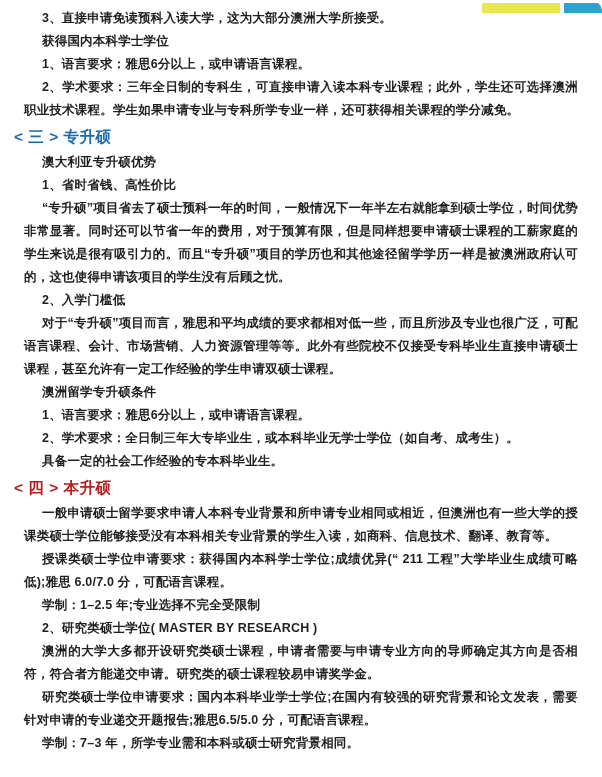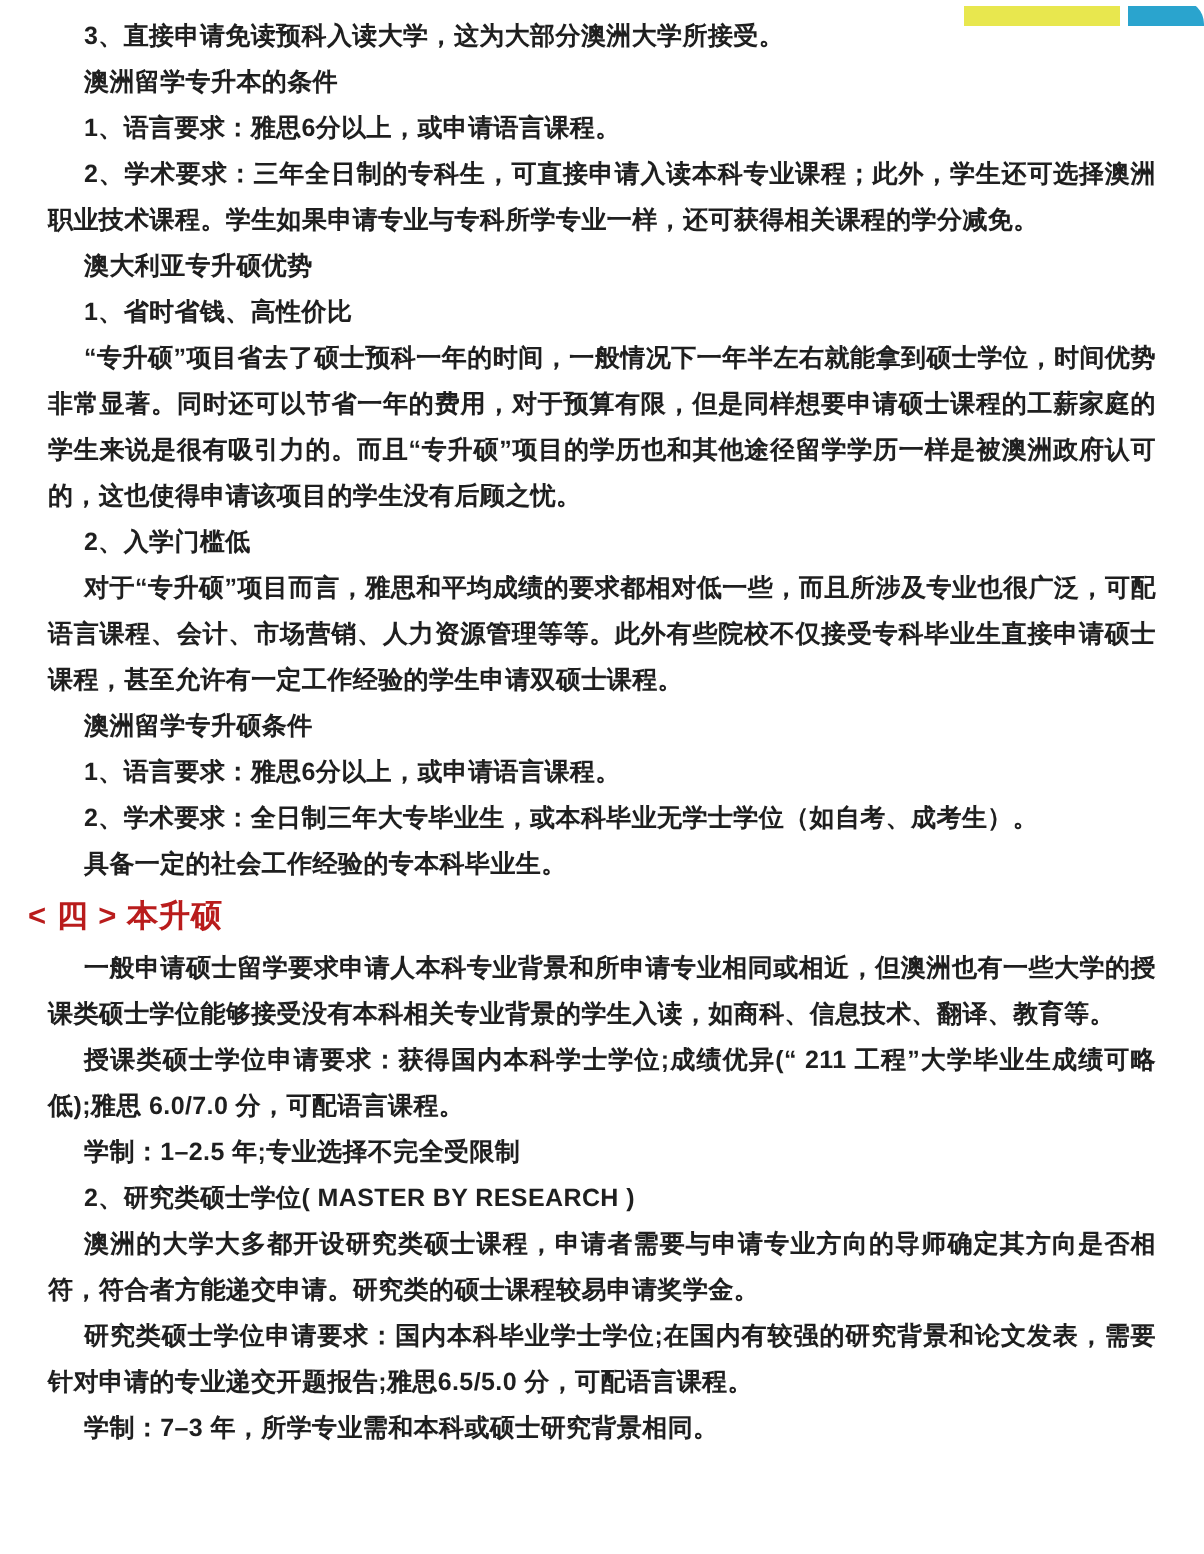--- a/index.html
+++ b/index.html
@@ -50,23 +50,24 @@
   }
 </style>
 </head>
 <body>
 
 <div class="page" style="background: rgb(255, 255, 255);">
   <div class="topbar yellow" style="background: rgb(232, 231, 78);"></div>
   <div class="topbar blue" style="background: rgb(42, 164, 206);"></div>
   <div class="doc" style="color: rgb(31, 31, 31);">
       <p class="para">3、直接申请免读预科入读大学，这为大部分澳洲大学所接受。</p>
-      <p class="para">澳洲留学专升本的条件</p>
+      <p class="para">获得国内本科学士学位</p>
       <p class="para">1、语言要求：雅思6分以上，或申请语言课程。</p>
       <p class="para">2、学术要求：三年全日制的专科生，可直接申请入读本科专业课程；此外，学生还可选择澳洲职业技术课程。学生如果申请专业与专科所学专业一样，还可获得相关课程的学分减免。</p>
+      <h2 class="heading" style="color: rgb(27, 105, 177);">&lt; 三 &gt; 专升硕</h2>
       <p class="para">澳大利亚专升硕优势</p>
       <p class="para">1、省时省钱、高性价比</p>
       <p class="para">“专升硕”项目省去了硕士预科一年的时间，一般情况下一年半左右就能拿到硕士学位，时间优势非常显著。同时还可以节省一年的费用，对于预算有限，但是同样想要申请硕士课程的工薪家庭的学生来说是很有吸引力的。而且“专升硕”项目的学历也和其他途径留学学历一样是被澳洲政府认可的，这也使得申请该项目的学生没有后顾之忧。</p>
       <p class="para">2、入学门槛低</p>
       <p class="para">对于“专升硕”项目而言，雅思和平均成绩的要求都相对低一些，而且所涉及专业也很广泛，可配语言课程、会计、市场营销、人力资源管理等等。此外有些院校不仅接受专科毕业生直接申请硕士课程，甚至允许有一定工作经验的学生申请双硕士课程。</p>
       <p class="para">澳洲留学专升硕条件</p>
       <p class="para">1、语言要求：雅思6分以上，或申请语言课程。</p>
       <p class="para">2、学术要求：全日制三年大专毕业生，或本科毕业无学士学位（如自考、成考生）。</p>
       <p class="para">具备一定的社会工作经验的专本科毕业生。</p>
       <h2 class="heading" style="color: #b91c1c;">&lt; 四 &gt; 本升硕</h2>

